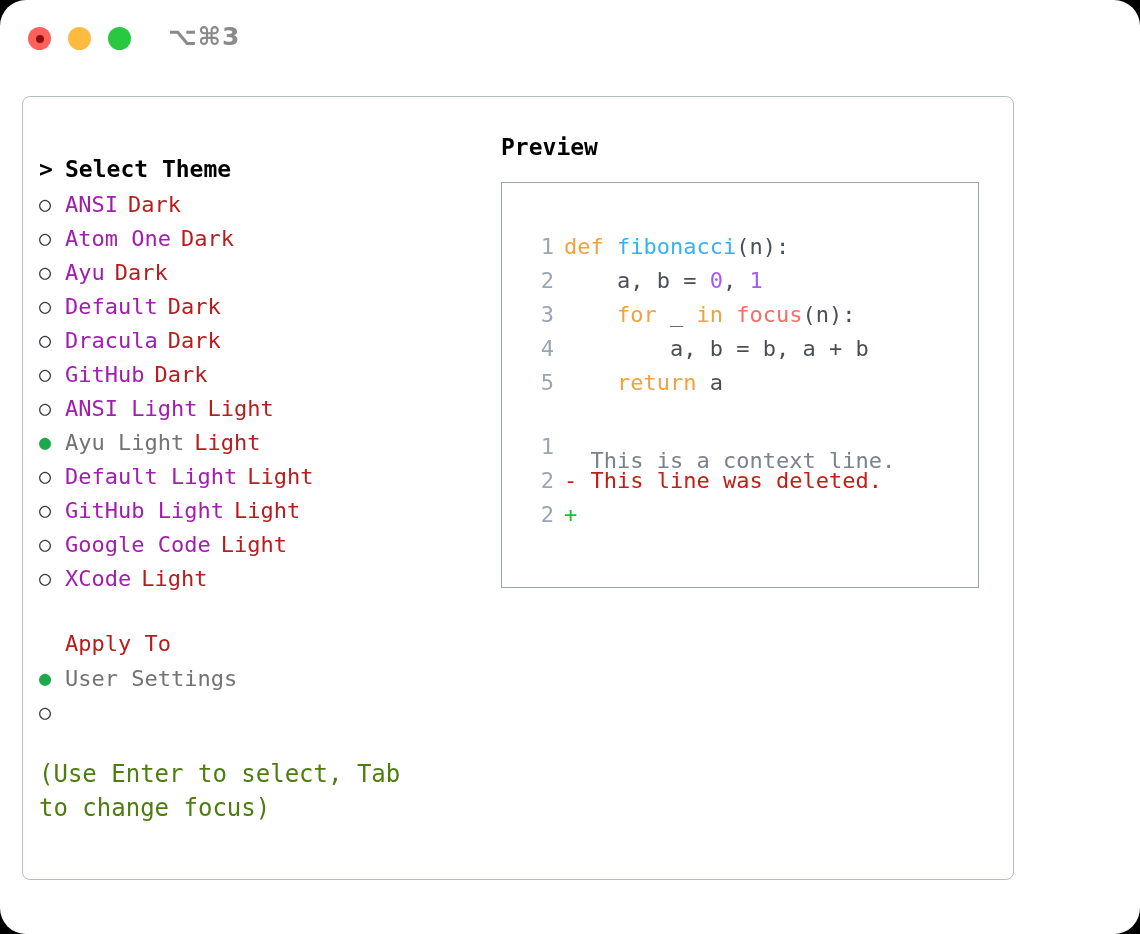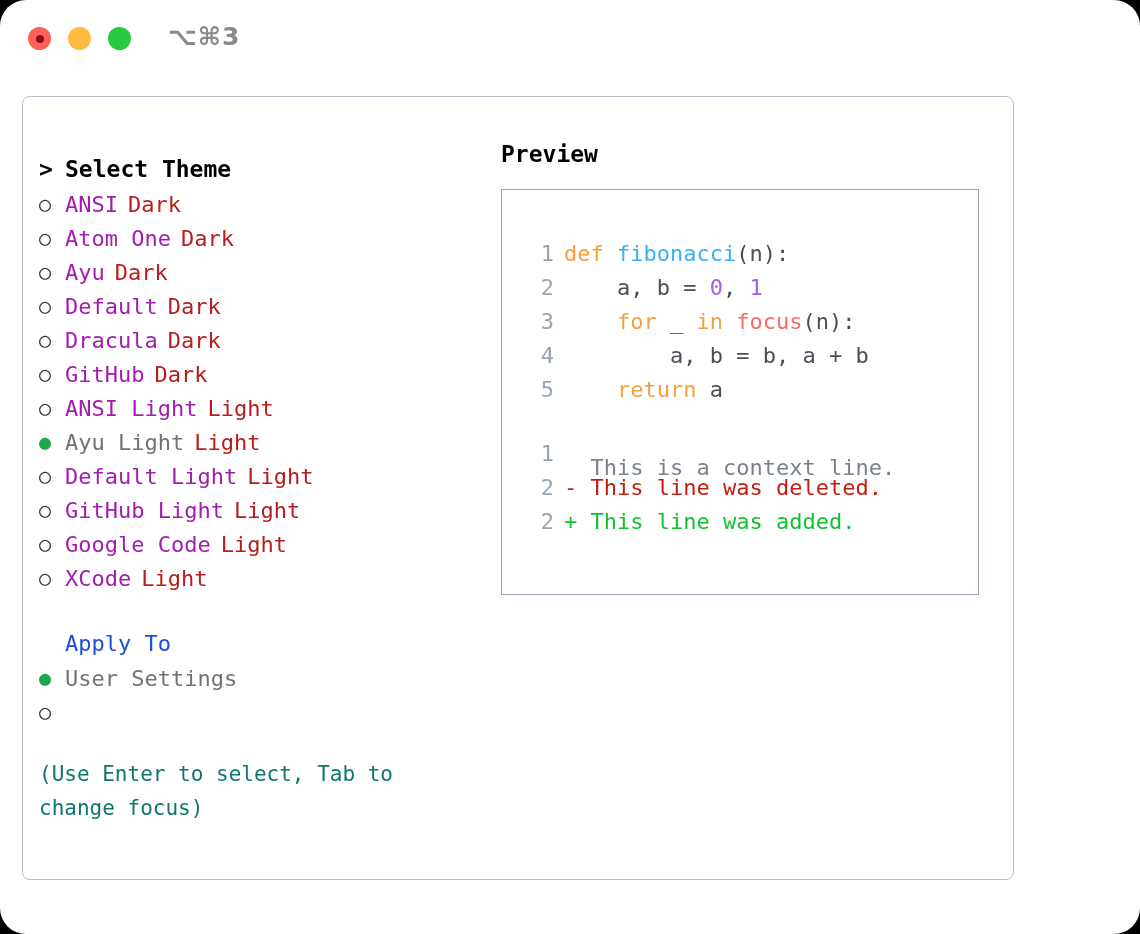--- a/index.html
+++ b/index.html
@@ -107,40 +107,40 @@
     color: #000000;
     white-space: nowrap;
   }
   .header-row .caret { width: 26px; flex: 0 0 26px; }
 
   .group-head {
     height: 36px;
     display: flex;
     align-items: center;
     font-size: 22px;
-    color: #1d4ed8;
+    color: #b91c1c;
     white-space: nowrap;
   }
   .group-head .pad { width: 26px; flex: 0 0 26px; }
 
   #spacer-apply { height: 30px; }
   #spacer-hint  { height: 28px; }
 
   #hint {
-    font-size: 21px;
-    color: #0f766e;
+    font-size: 24px;
+    color: #4d7c0f;
     line-height: 34px;
     width: 400px;
   }
 
   
   #right-col {
     position: absolute;
     left: 478px;
-    top: 44px;
+    top: 37px;
     width: 500px;
   }
   #preview-title {
     font-size: 23px;
     font-weight: bold;
     color: #000000;
     margin-bottom: 22px;
   }
   #preview-box {
     width: 478px;
@@ -289,19 +289,19 @@
             <div class="cline"><span class="lnum">1</span><span class="t-kw">def</span><span class="t-txt"> </span><span class="t-fn">fibonacci</span><span class="t-txt">(n):</span></div>
             <div class="cline"><span class="lnum">2</span><span class="t-txt">    a, b = </span><span class="t-num">0</span><span class="t-txt">, </span><span class="t-num">1</span></div>
             <div class="cline"><span class="lnum">3</span><span class="t-txt">    </span><span class="t-kw">for</span><span class="t-txt"> _ </span><span class="t-kw">in</span><span class="t-txt"> </span><span class="t-call">focus</span><span class="t-txt">(n):</span></div>
             <div class="cline"><span class="lnum">4</span><span class="t-txt">        a, b = b, a + b</span></div>
             <div class="cline"><span class="lnum">5</span><span class="t-txt">    </span><span class="t-kw">return</span><span class="t-txt"> a</span></div>
           </div>
         <div class="gap"></div>
         <div id="diff-lines">
             <div class="cline"><span class="lnum">1</span><span class="t-ctx">  </span><span class="t-ctx">This is a context line.</span></div>
             <div class="cline"><span class="lnum">2</span><span class="t-del">- </span><span class="t-del">This line was deleted.</span></div>
-            <div class="cline"><span class="lnum">2</span><span class="t-add">+ </span><span class="t-add">This line was added.</span></div>
+            <div class="cline"><span class="lnum">2</span><span class="t-add">+ </span></div>
           </div>
       </div>
     </div>
 
   </div>
 </div>
 
 </body></html>

